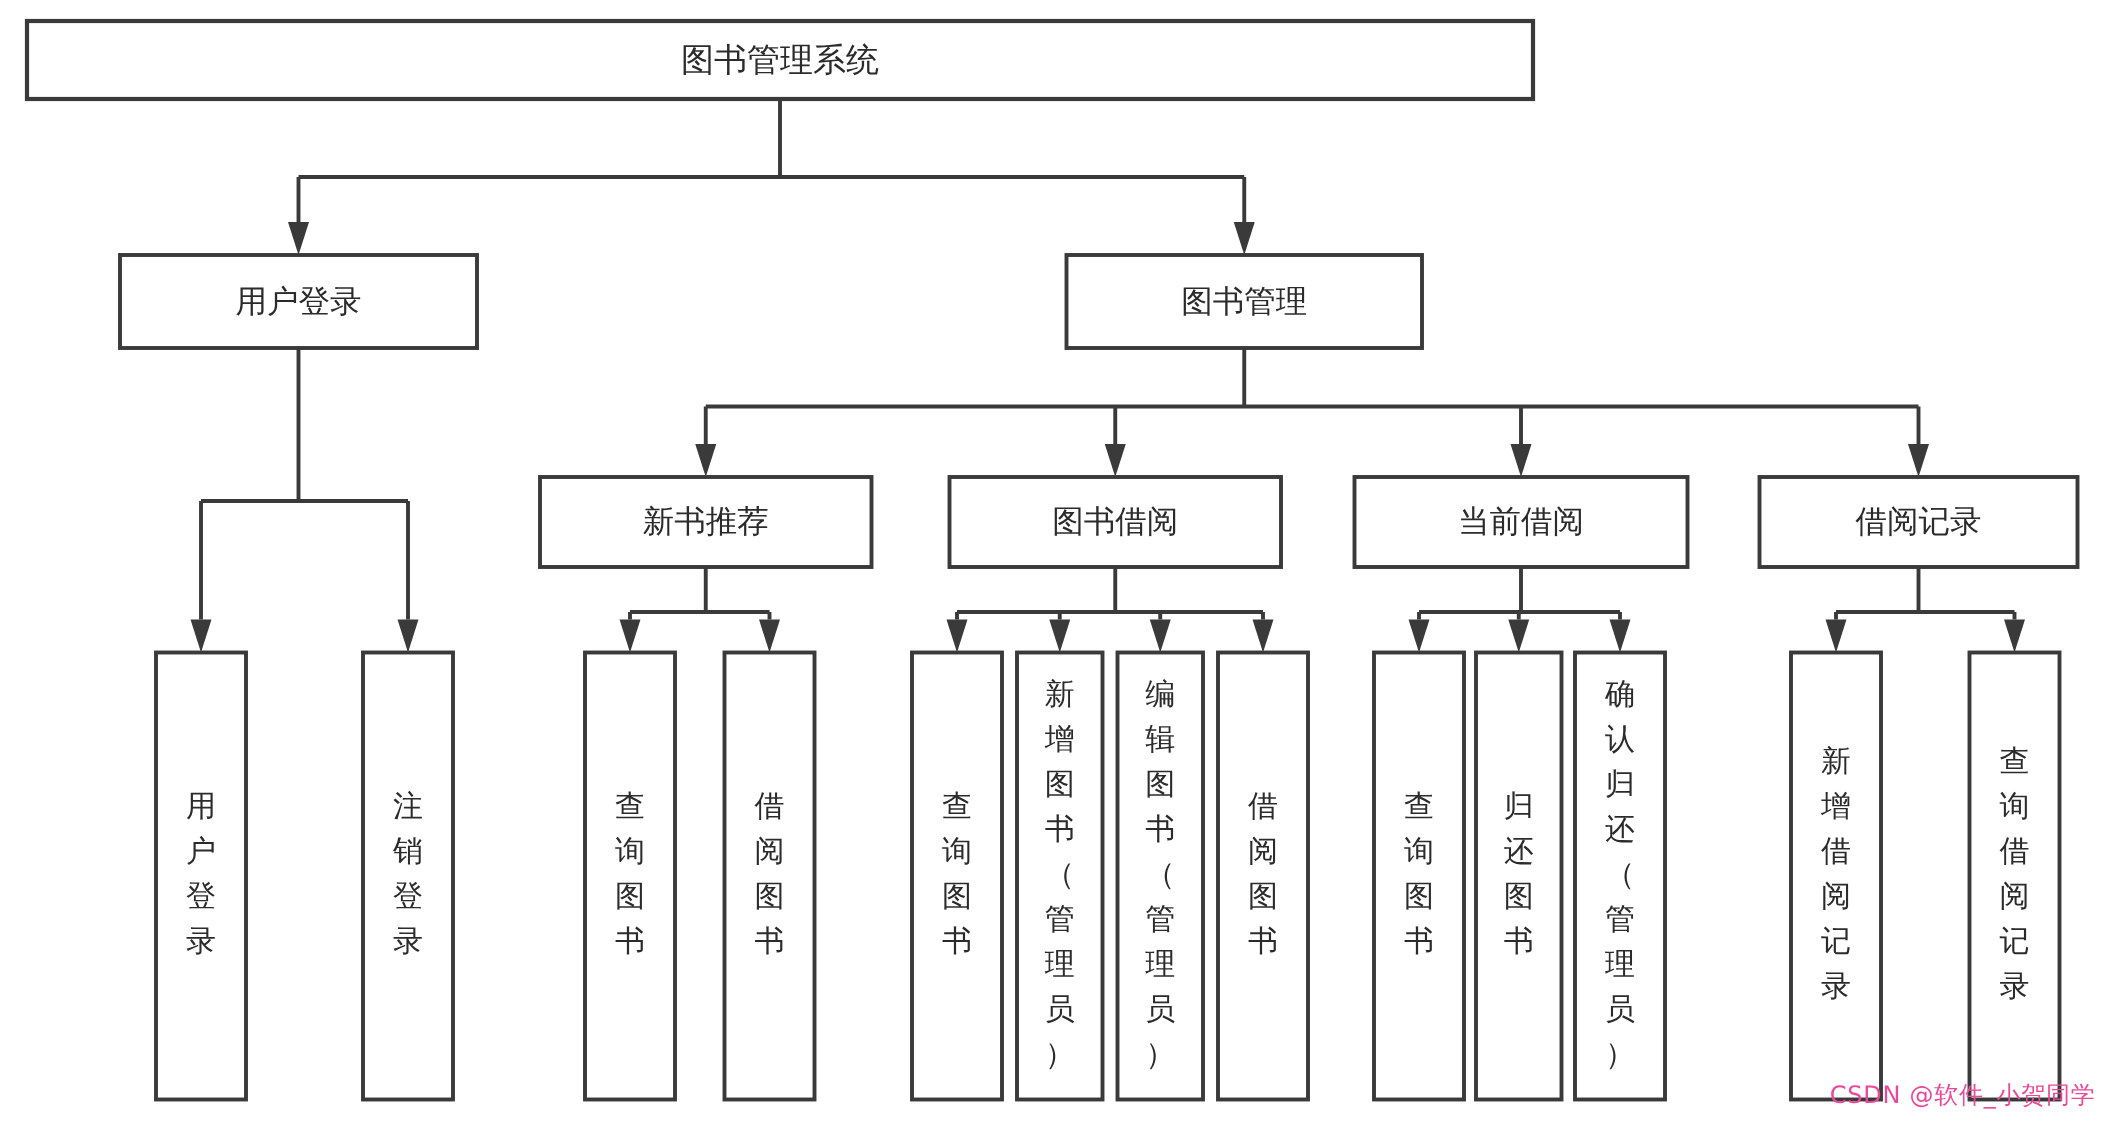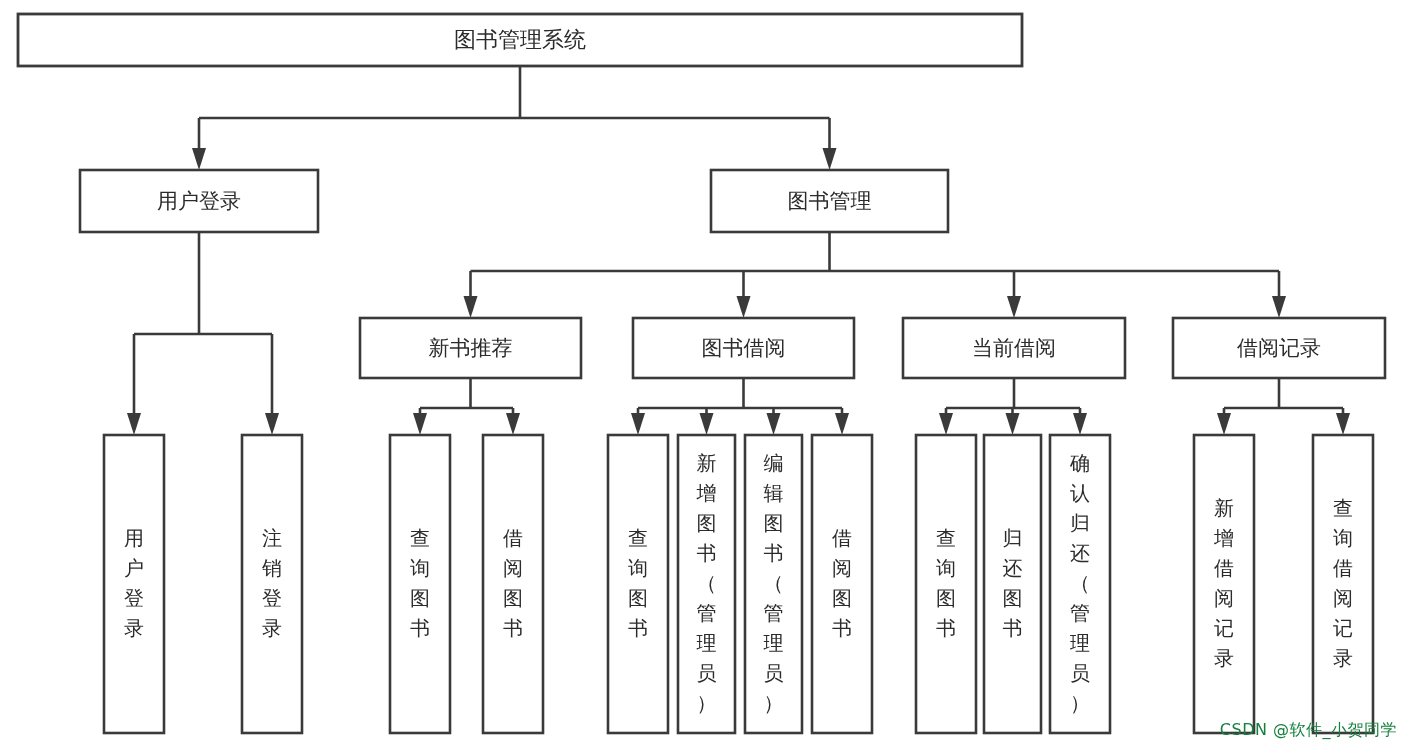--- a/index.html
+++ b/index.html
@@ -56,21 +56,21 @@
   }
   .node-label.level-0 {
     font-size: 22px;
   }
   .watermark {
     position: absolute;
     right: 8px;
     bottom: 6px;
     font-family: "DejaVu Sans", "Liberation Sans", sans-serif;
     font-size: 16px;
-    color: #15803d;
+    color: #ec4899;
     letter-spacing: 0.5px;
     white-space: nowrap;
     pointer-events: none;
     margin-top: 44px;
   }
 </style>
 </head>
 <body>
 
 <div id="diagram-root">

